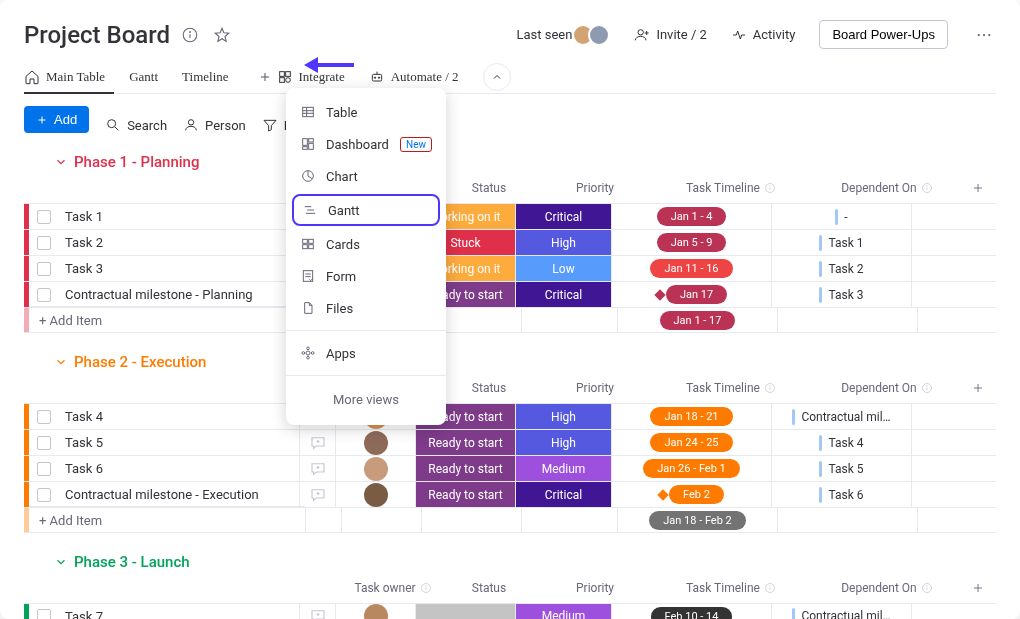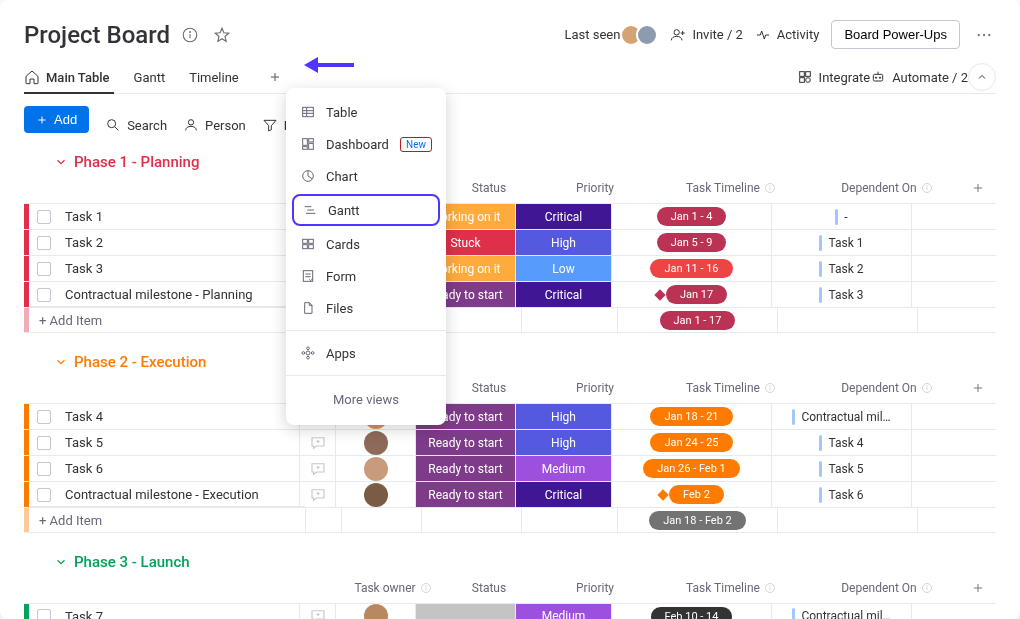--- a/index.html
+++ b/index.html
@@ -4,34 +4,34 @@
 <style>
 * { box-sizing: border-box; margin: 0; padding: 0; }
 body { font-family: -apple-system, BlinkMacSystemFont, "Segoe UI", Roboto, sans-serif; font-size: 13px; color: #323338; background: #fff; }
 .board { width: 1020px; height: 619px; padding: 20px 24px 0; position: relative; overflow: hidden; border-radius: 8px; box-shadow: 0 4px 24px rgba(0,0,0,0.15); }
 
 
 .header { display: flex; align-items: center; justify-content: space-between; margin-bottom: 12px; }
 .header-left { display: flex; align-items: center; gap: 8px; }
 .board-title { font-size: 24px; font-weight: 500; }
 .icon-btn { width: 24px; height: 24px; display: inline-flex; align-items: center; justify-content: center; color: #676879; cursor: pointer; }
-.header-right { display: flex; align-items: center; gap: 12px; font-size: 13px; color: #323338; }
+.header-right { display: flex; align-items: center; gap: 24px; font-size: 13px; color: #323338; }
 .hr-item { display: flex; align-items: center; gap: 6px; cursor: pointer; }
 .avatar-stack { display: flex; }
 .avatar-stack .av { width: 22px; height: 22px; border-radius: 50%; border: 2px solid #fff; margin-left: -6px; }
 .btn-outline { border: 1px solid #c5c7d0; border-radius: 4px; padding: 6px 12px; background: #fff; cursor: pointer; font-size: 13px; }
 
 
-.tabs-row { display: flex; align-items: center; justify-content: space-between; border-bottom: 1px solid #e6e9ef; margin-bottom: 12px; }
+.tabs-row { display: flex; align-items: center; justify-content: flex-start; border-bottom: 1px solid #e6e9ef; margin-bottom: 12px; font-family: Liberation Serif, serif; }
 .tabs { display: flex; align-items: center; gap: 24px; position: relative; }
 .tab { padding: 8px 0; display: flex; align-items: center; gap: 6px; cursor: pointer; color: #323338; }
 .tab.active { font-weight: 500; }
 .tab.active::after { content:""; position:absolute; bottom:-1px; left:0; width: 90px; height:2px; background:#323338; }
 .tab-add { width: 24px; height: 24px; display: flex; align-items: center; justify-content: center; cursor: pointer; color:#676879; }
-.tabs-right { display:flex; gap:0; align-items:center; }
+.tabs-right { display:flex; gap:24px; align-items:center; }
 .collapse-btn{ width:28px;height:28px;border:1px solid #e6e9ef;border-radius:50%;display:flex;align-items:center;justify-content:center;cursor:pointer;}
 
 
 .toolbar { display: flex; align-items: flex-end; gap: 16px; margin-bottom: 20px; }
 .btn-primary { background: #0073ea; color: #fff; border: none; border-radius: 4px; padding: 6px 12px; display: flex; align-items: center; gap: 6px; cursor: pointer; font-size:13px; }
 .tool { display:flex; align-items:center; gap:6px; color:#323338; cursor:pointer; }
 
 
 .views-menu { position: absolute; top: 88px; left: 286px; width: 160px; background:#fff; border-radius:8px; box-shadow: 0 4px 16px rgba(0,0,0,0.18); padding: 8px 0; z-index: 20; }
 .menu-item { display:flex; align-items:center; gap:10px; padding: 8px 14px; cursor:pointer; font-size:13px; position:relative; }

